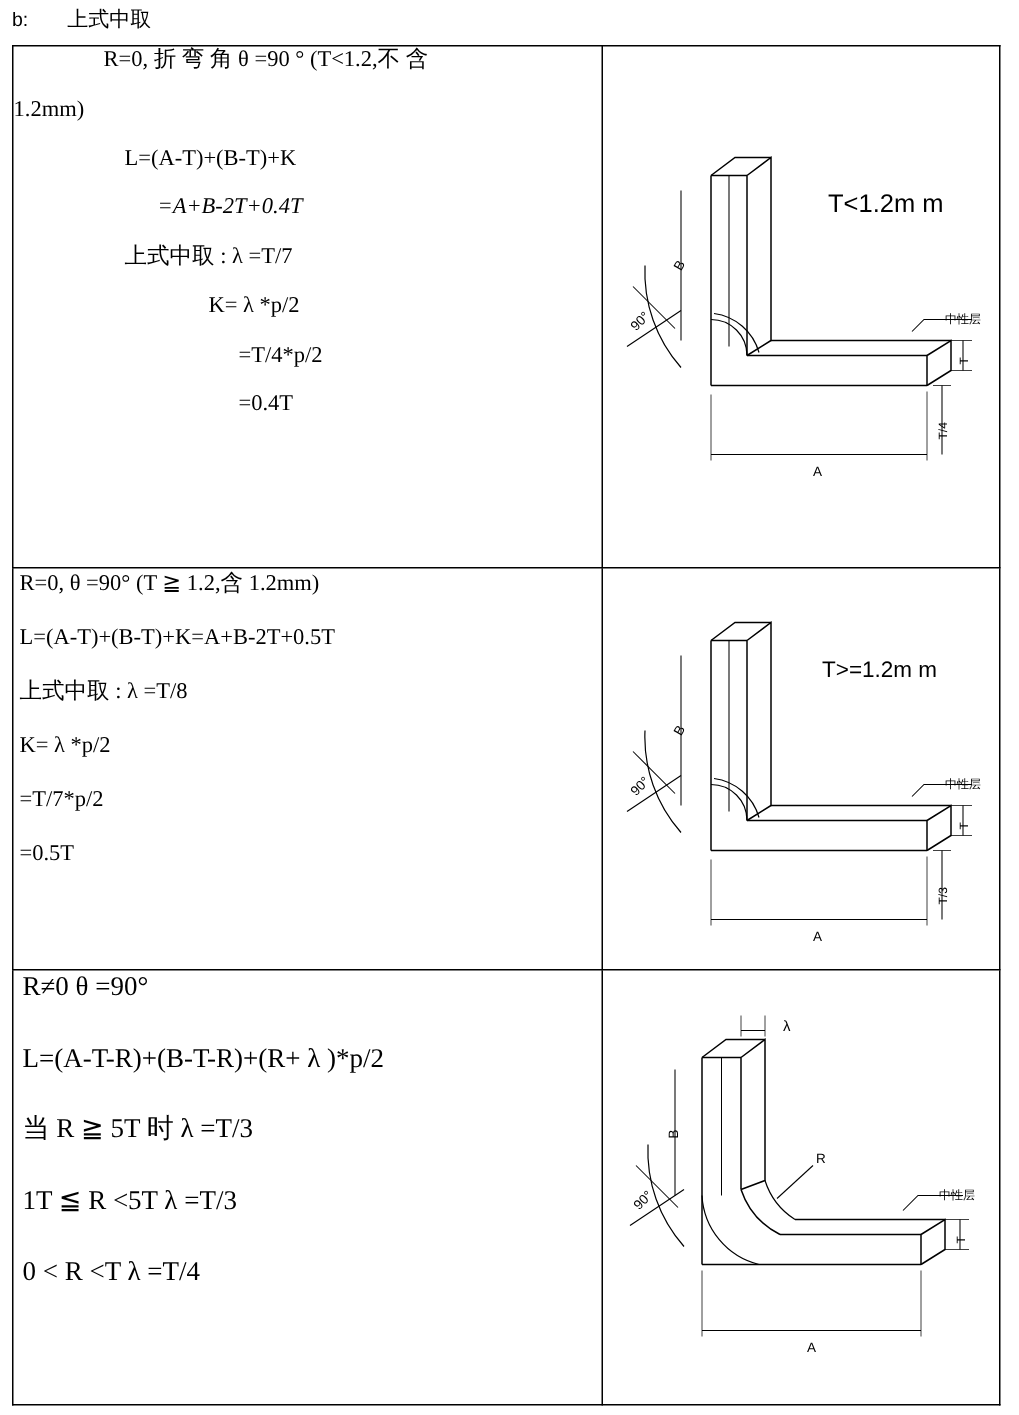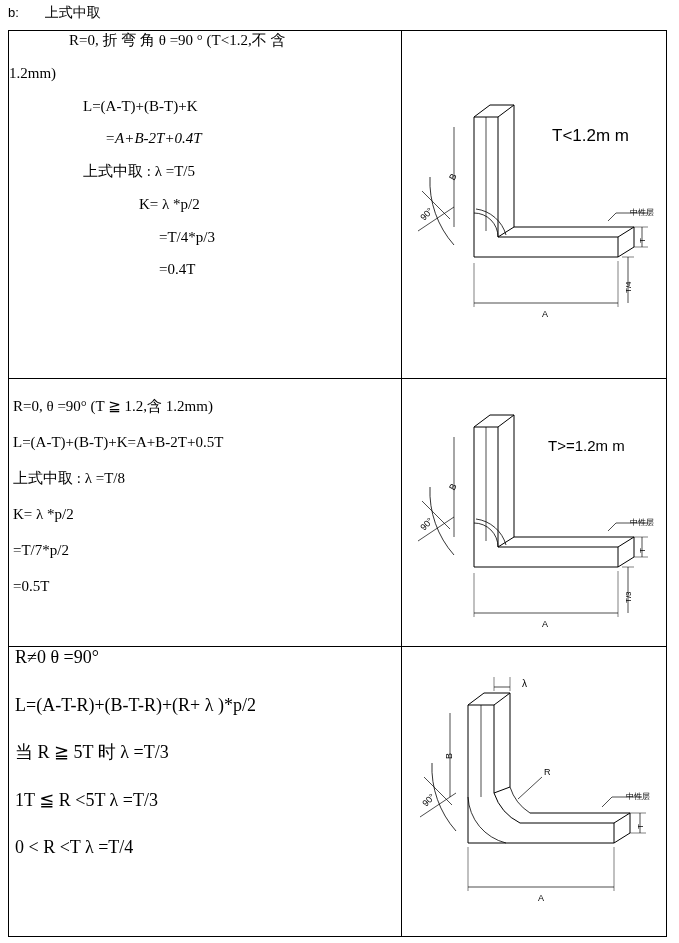--- a/index.html
+++ b/index.html
@@ -68,21 +68,21 @@
     white-space: nowrap;
   }
   .indent1 { padding-left: 60px; }
   .indent2 { padding-left: 74px; font-family: Liberation Serif, serif; }
   .indent3 { padding-left: 96px; font-style: italic; }
   .indent4 { padding-left: 130px; }
   .indent5 { padding-left: 150px; }
   .r2line {
     font-size: 15px;
     line-height: 1.2;
-    margin: 18px 0 18px 0;
+    margin: 1px 0 18px 0;
     padding-left: 4px;
     white-space: nowrap;
     font-family: Liberation Serif, serif;
   }
   .r3line {
     font-size: 18px;
     line-height: 1.2;
     margin: 0 0 26px 0;
     padding-left: 6px;
     white-space: nowrap;
@@ -107,23 +107,23 @@
   </div>
 
   <table class="main">
     <tbody>
         <tr class="row1">
       <td class="formula">
         <p class="fline indent1">R=0, 折 弯 角  θ =90 °  (T&lt;1.2,不 含</p>
         <p class="fline">1.2mm)</p>
         <p class="fline indent2">L=(A-T)+(B-T)+K</p>
         <p class="fline indent3">=A+B-2T+0.4T</p>
-        <p class="fline indent2">上式中取 : λ =T/5</p>
+        <p class="fline indent2">上式中取 : λ =T/7</p>
         <p class="fline indent4">K= λ *p/2</p>
-        <p class="fline indent5">=T/4*p/3</p>
+        <p class="fline indent5">=T/4*p/2</p>
         <p class="fline indent5">=0.4T</p>
       </td>
       <td class="figure">
         <div class="fig-wrap">
           <svg width="264" height="346" viewBox="0 0 264 346">
             <g stroke="#000" fill="none" stroke-width="1">
 
               <path d="M72 86 L72 226"></path>
               <path d="M96 86 L96 206"></path>
               <path d="M72 86 L96 86"></path>

